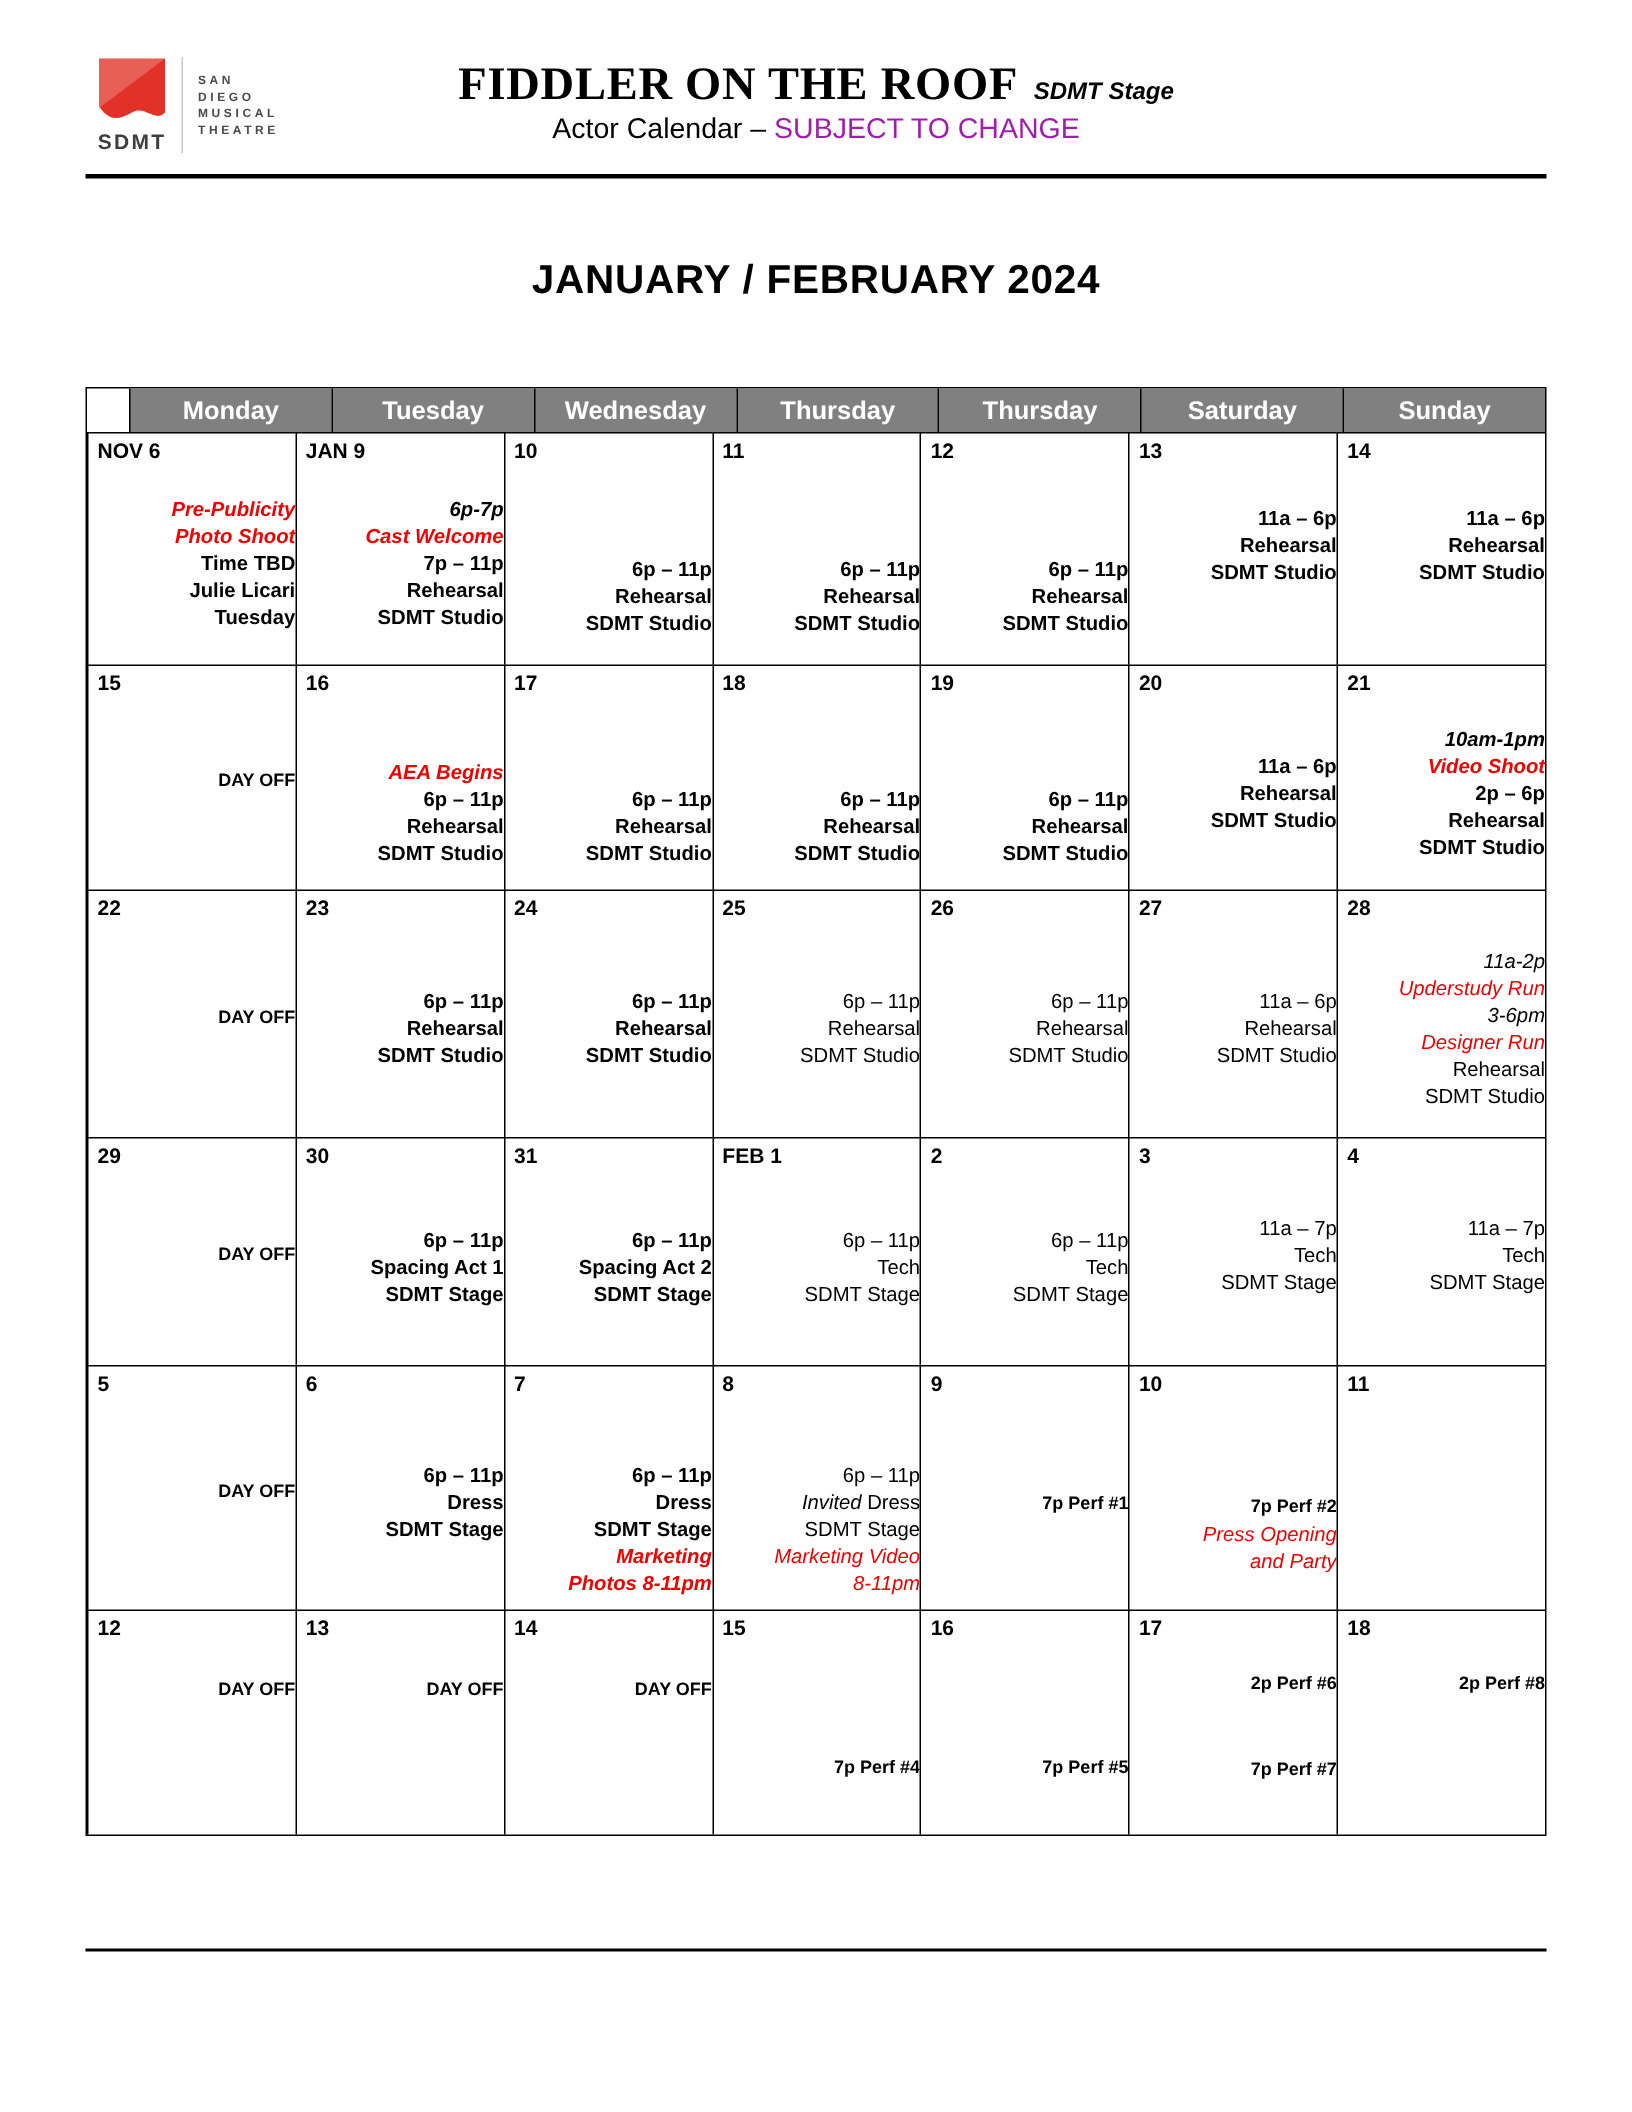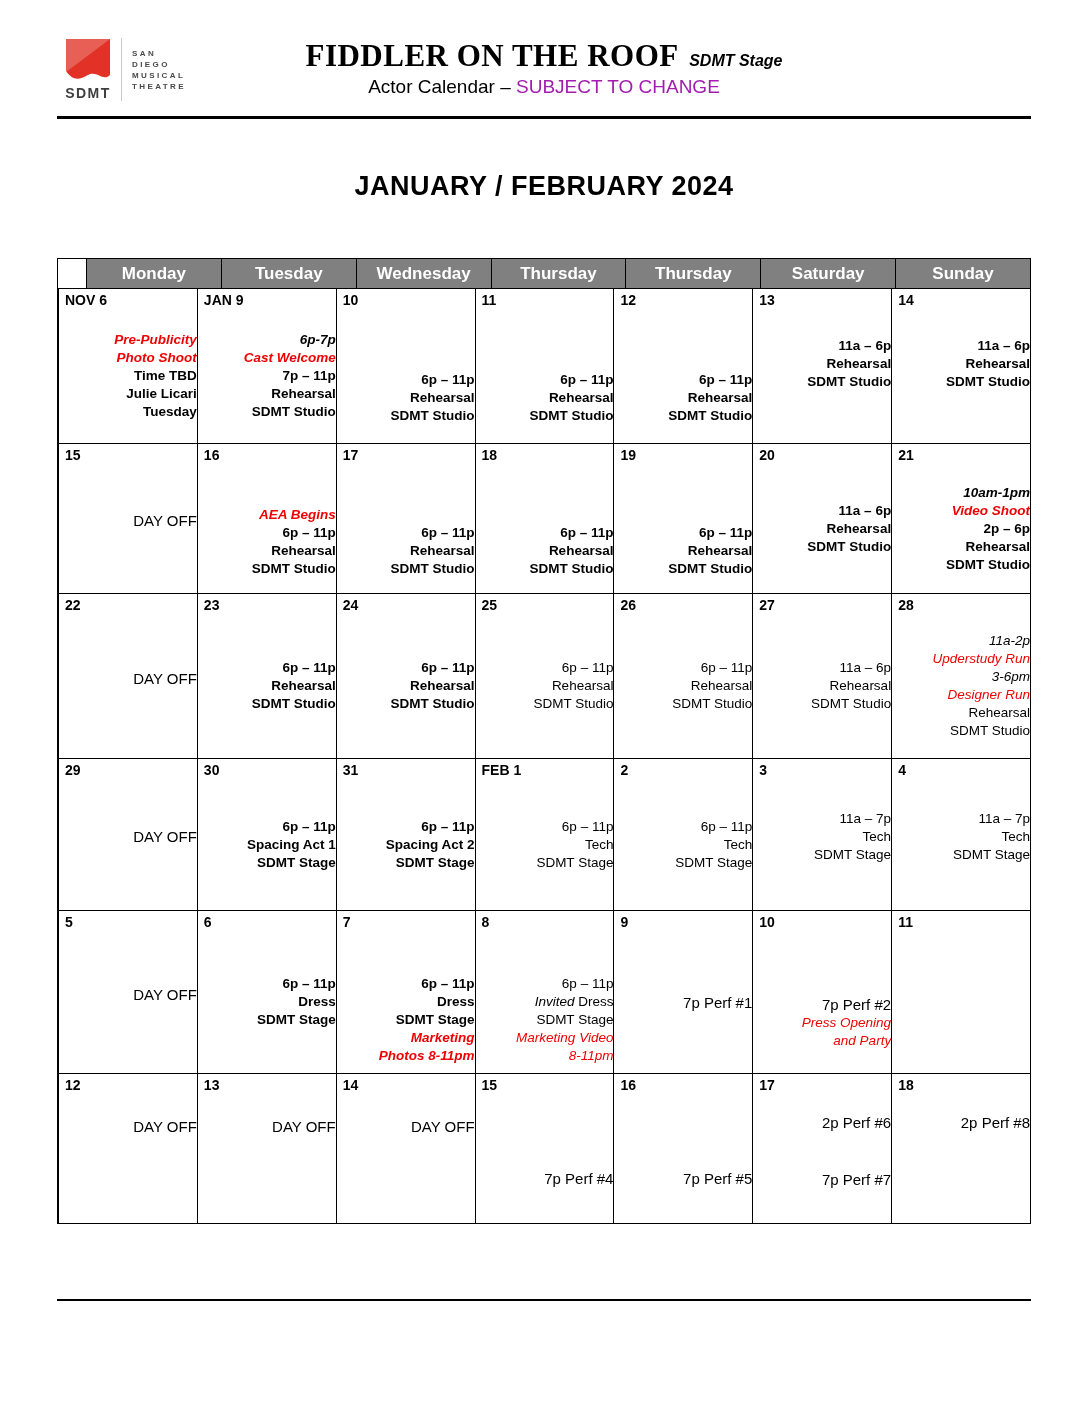--- a/index.html
+++ b/index.html
@@ -44,21 +44,21 @@
     border-left:1px solid #000;border-top:1px solid #000;
     display:flex;flex-direction:column;overflow:hidden;box-sizing:border-box;
   }
   .date{font-weight:bold;font-size:14px;padding:3px 0 0 6px;height:22px;flex:0 0 auto;}
   .content{
     flex:1 1 auto;display:flex;flex-direction:column;align-items:flex-end;
     justify-content:center;text-align:center;padding-bottom:5px;
   }
   .content.top{justify-content:flex-start;}
   .ln{font-size:13.5px;line-height:18px;}
-  .ln.lg{font-size:15px;font-weight:normal;line-height:19px;}
+  .ln.lg{font-size:12px;font-weight:bold;line-height:19px;}
   .b{font-weight:bold;}
   .i{font-style:italic;}
   .red{color:#ee0202;}
   
   .footer{position:absolute;left:57px;right:57px;top:1296px;}
   .footer-text{text-align:right;padding-right:48px;font-size:15px;}
   .footer-rule{border:0;border-top:2.5px solid #000;margin:3px 0 0 0;}
 </style>
 </head>
 <body>

